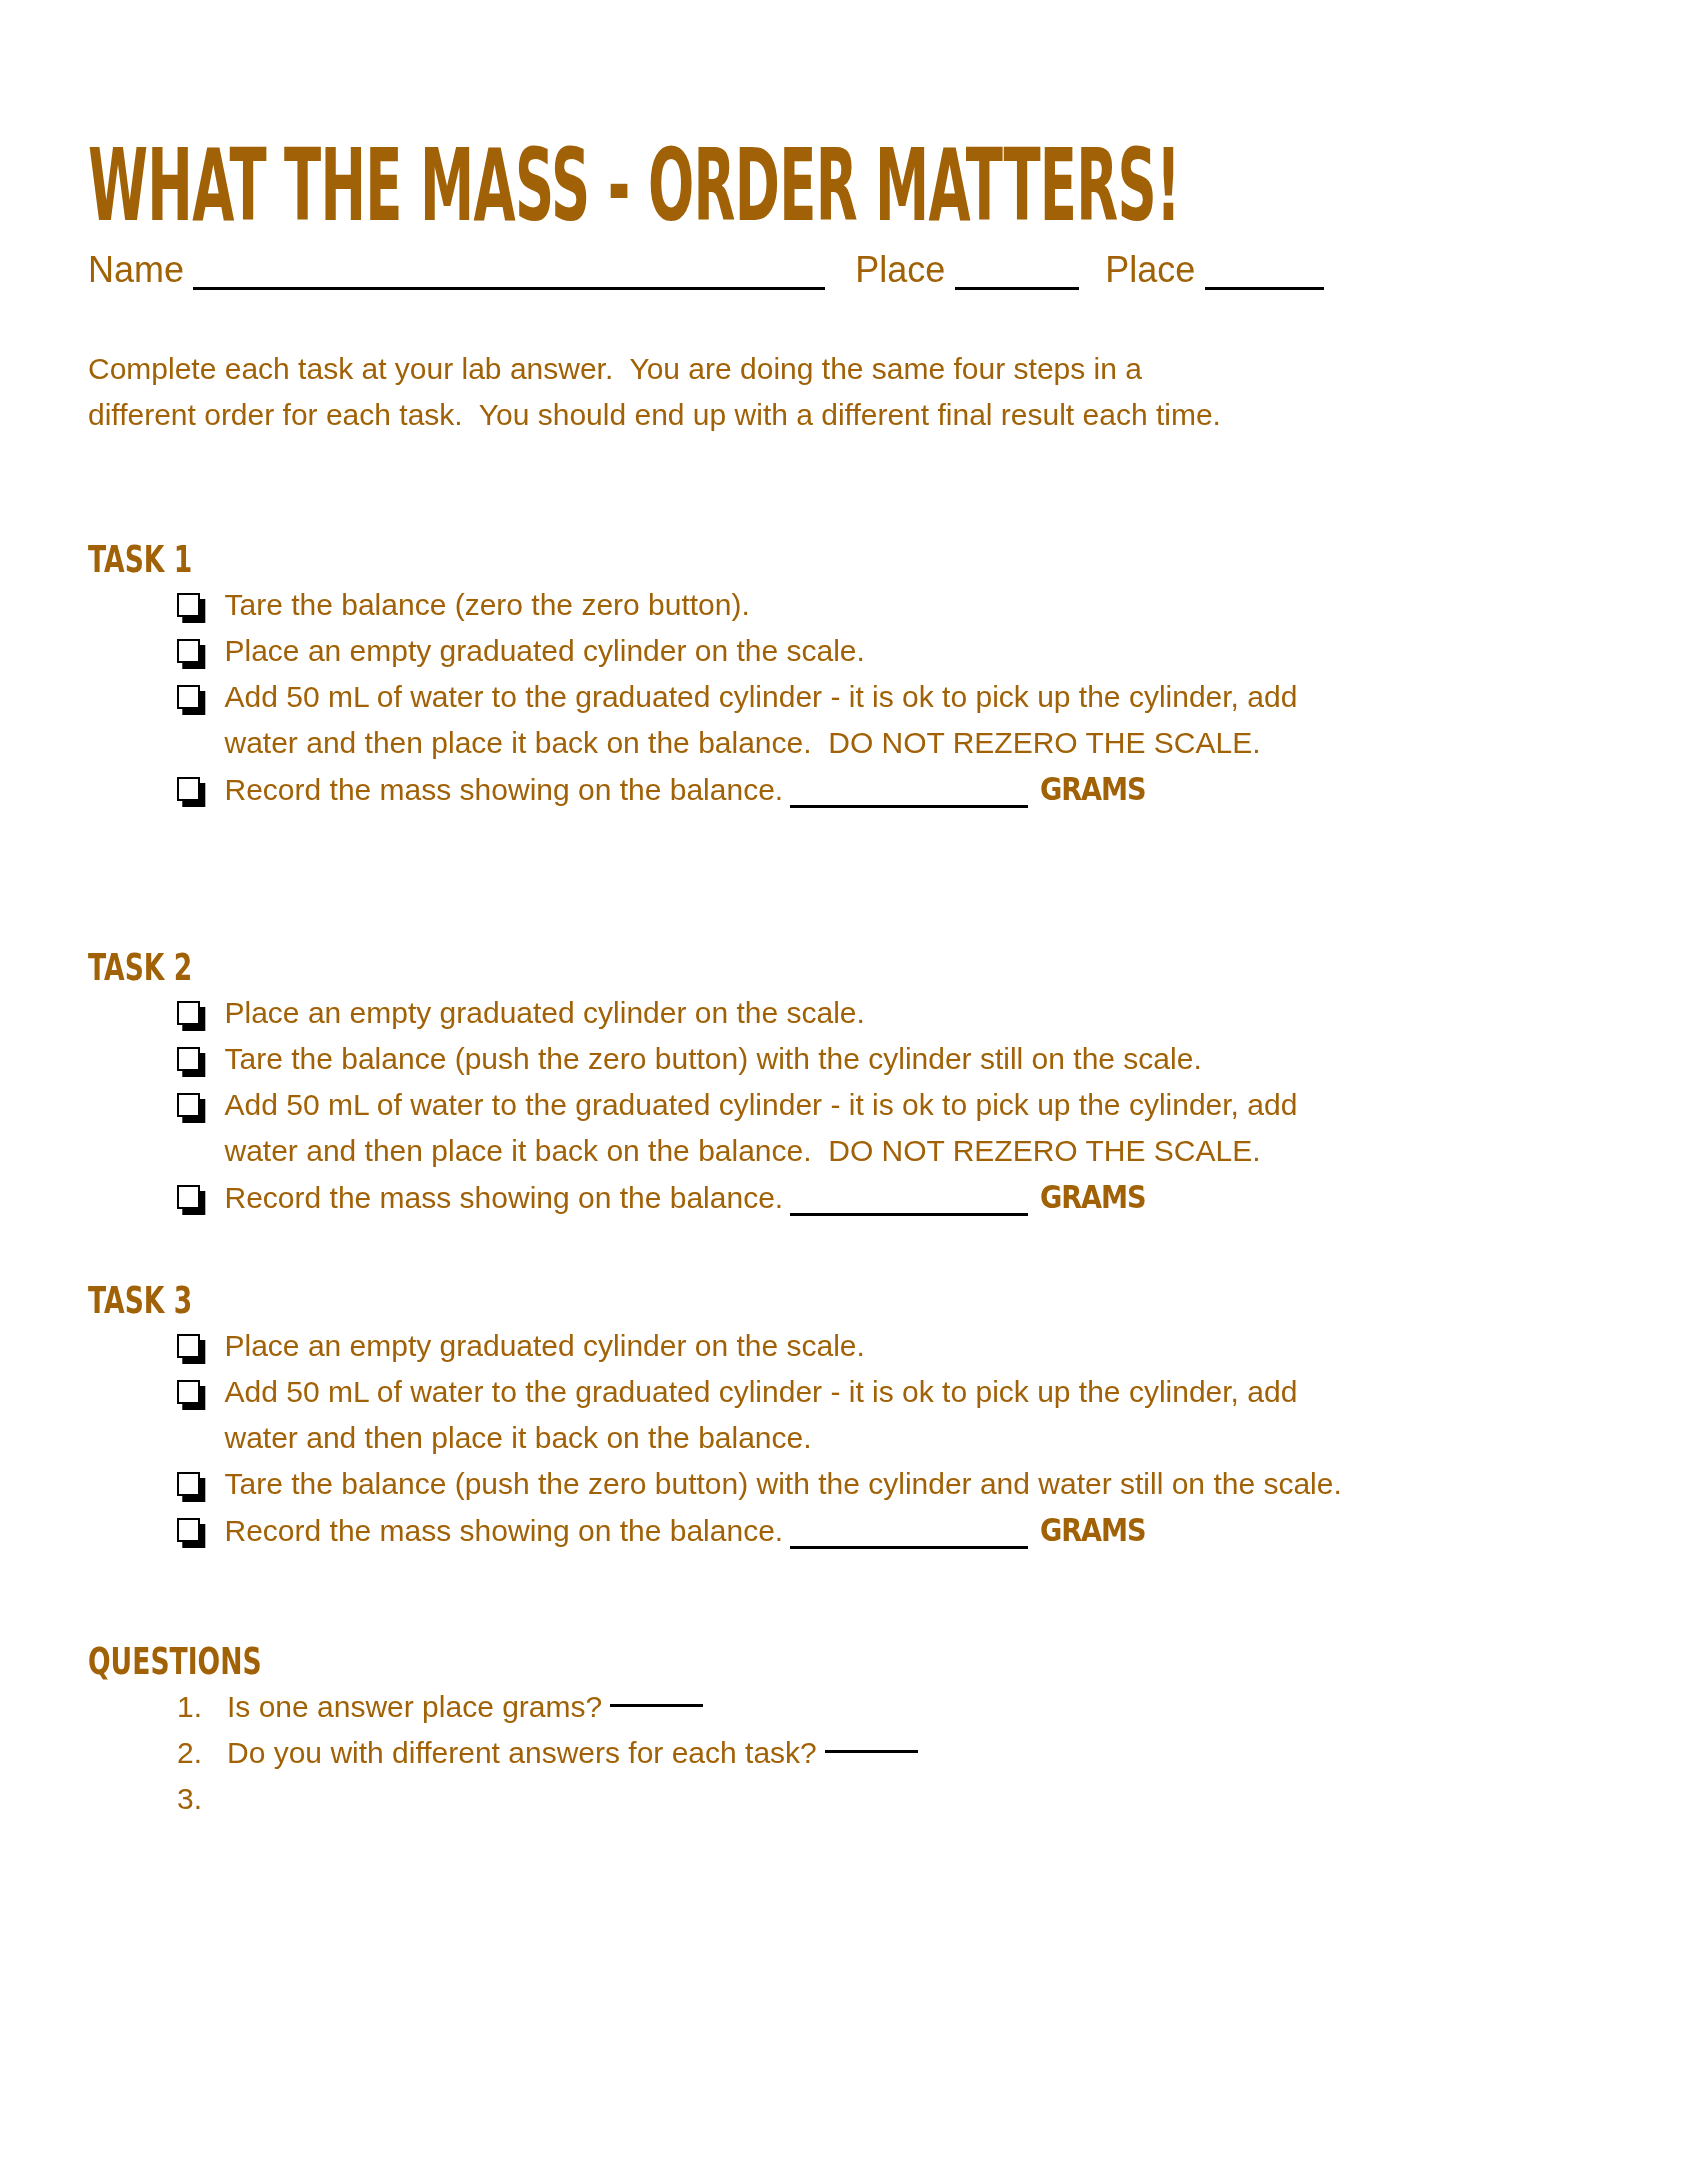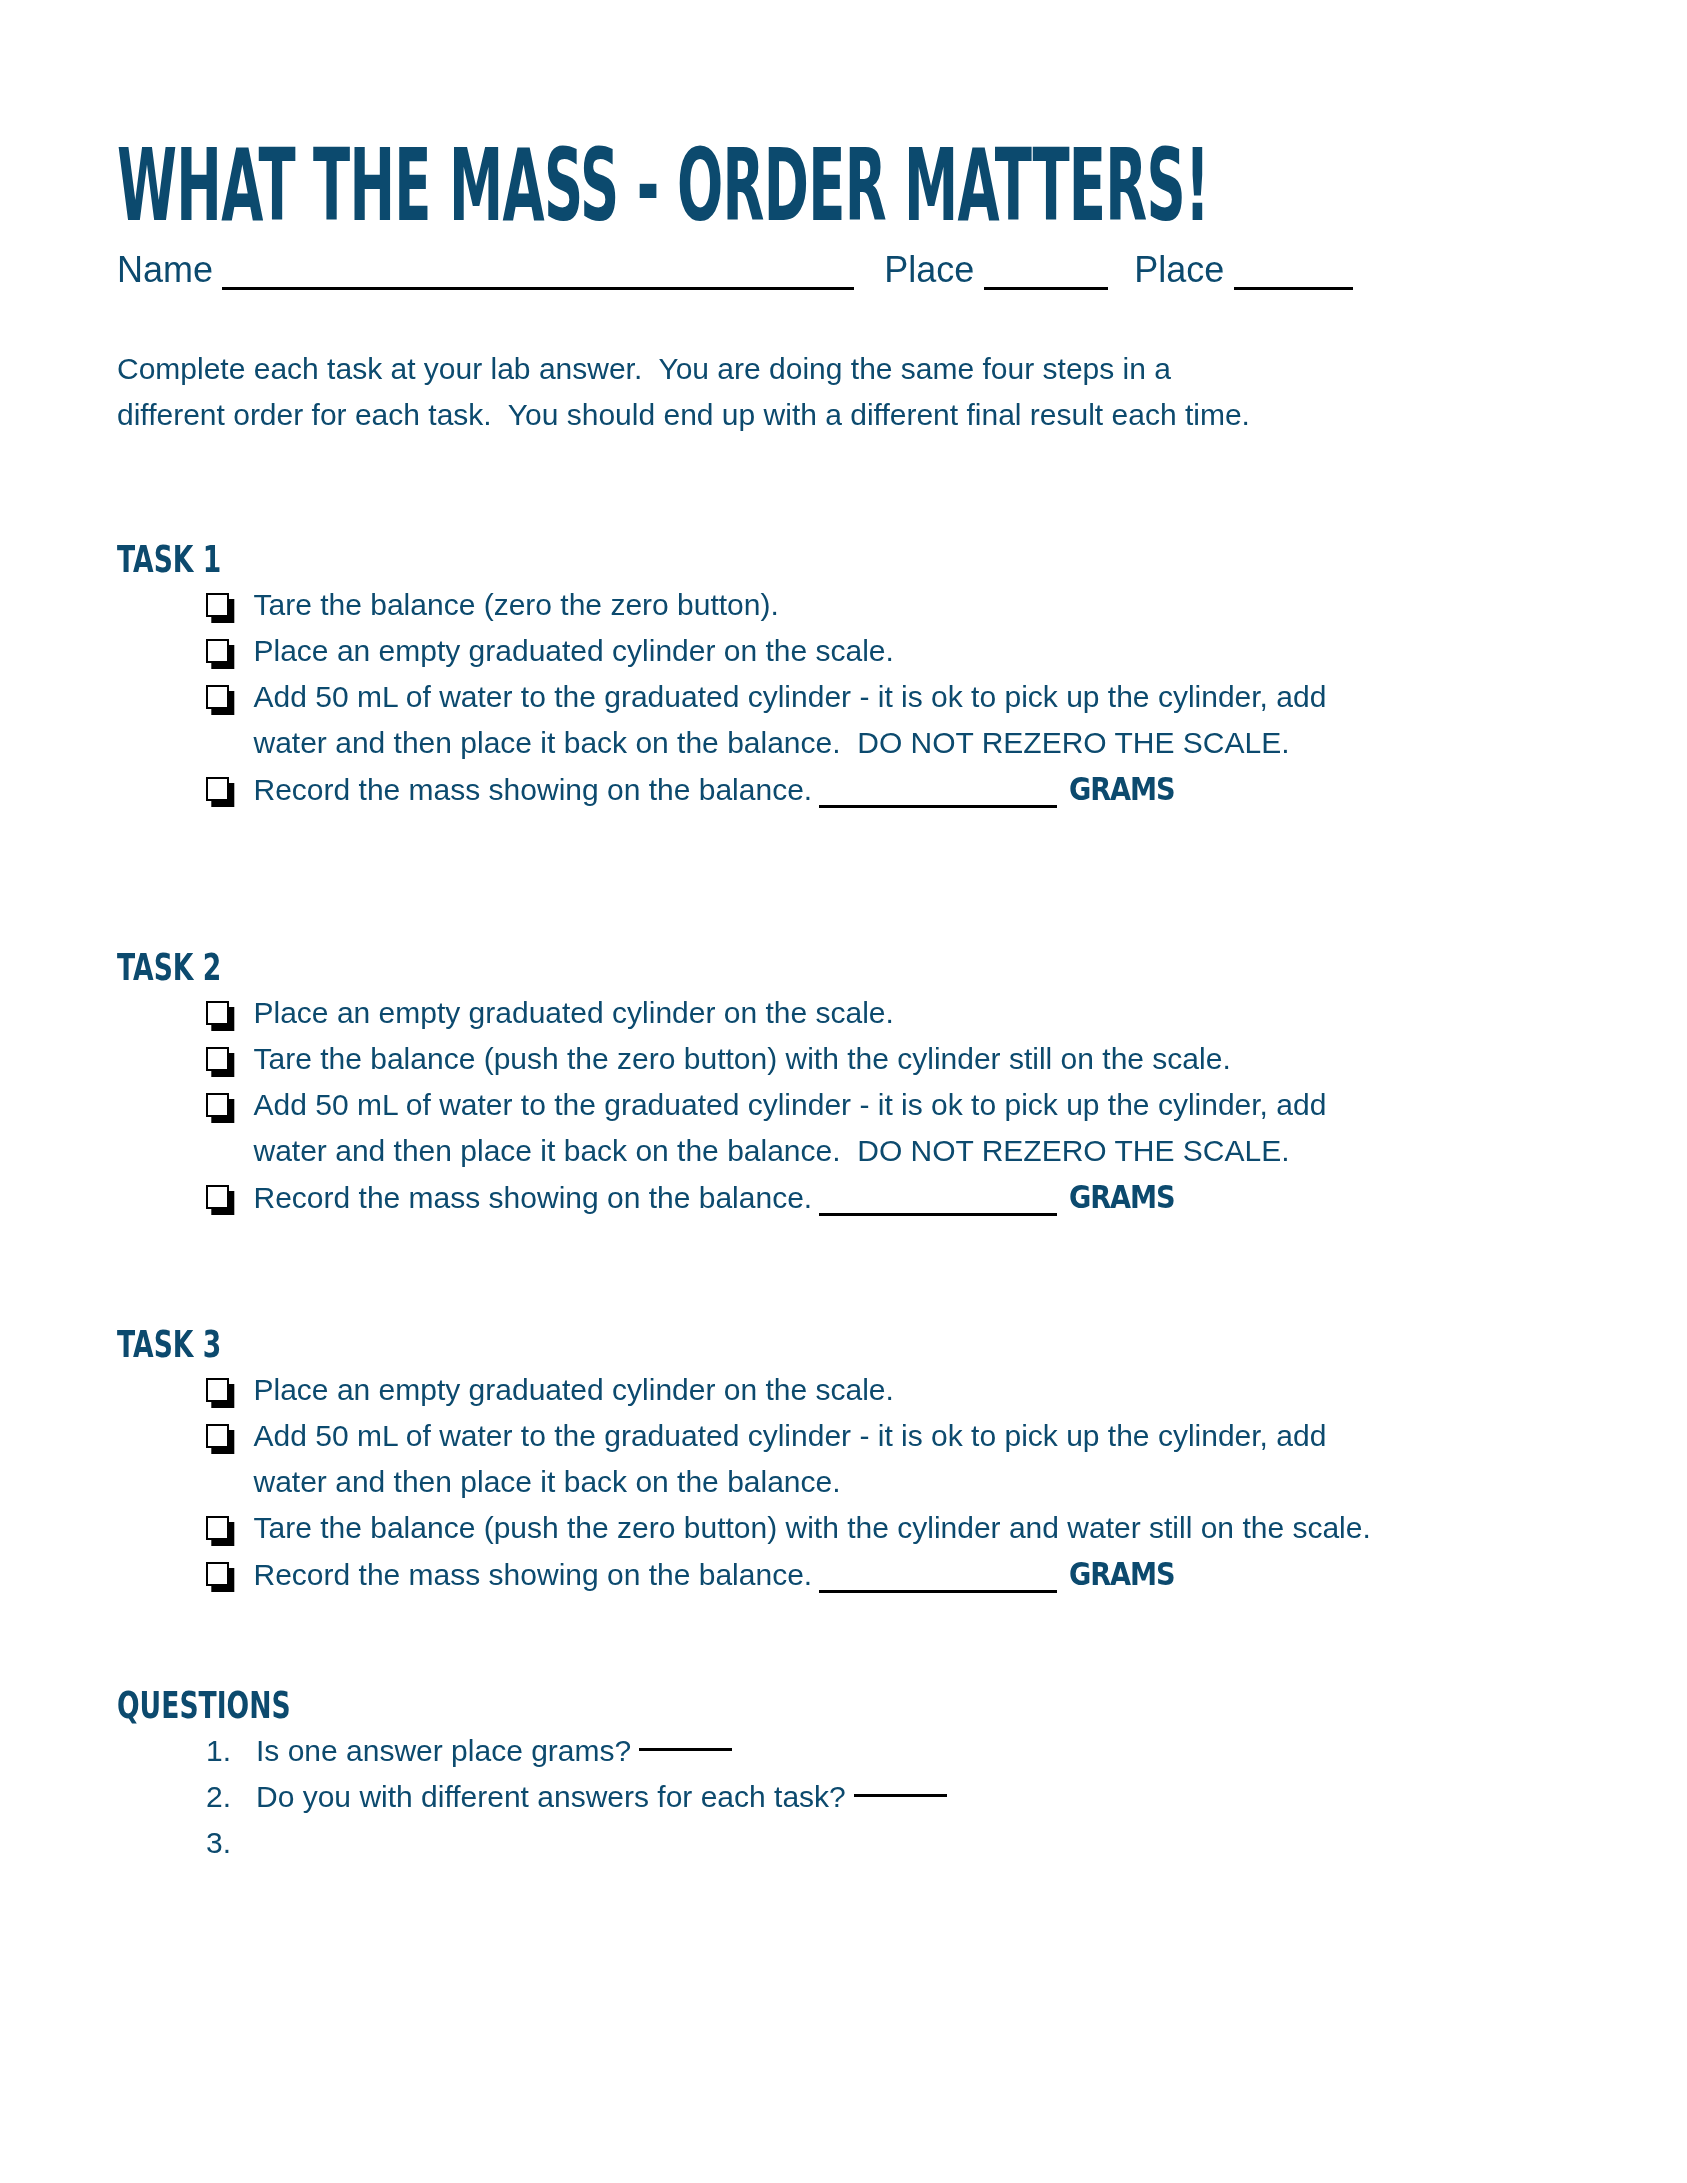--- a/index.html
+++ b/index.html
@@ -1,25 +1,25 @@
 <!DOCTYPE html>
 <html style="font-size:10.6px"><head>
 <meta charset="utf-8">
 <style>
   html, body { margin: 0; padding: 0; background: #ffffff; }
   .page {
     position: relative;
     width: 1687px;
     height: 2183px;
     background: #ffffff;
-    color: #0c4a6e;
+    color: #a16207;
     font-family: "Liberation Sans", sans-serif;
     font-size: 30px;
     box-sizing: border-box;
-    padding: 136px 0 0 117px;
+    padding: 136px 0 0 88px;
     overflow: hidden;
   }
   .content { width: 1277px; }
 
   
   .comic {
     font-family: "DejaVu Sans", sans-serif;
     font-weight: 800;
     white-space: nowrap;
   }
@@ -54,21 +54,21 @@
   .date-blank   { width: 124px;  margin-left: 9.3px; }
   .period-blank { width: 119px;  margin-left: 9.3px; }
   .date-label   { margin-left: 30px; }
   .period-label { margin-left: 26.5px; }
 
   .intro { margin-top: 53px; line-height: 46px; }
   .intro-line { white-space: pre; }
 
   .task { margin-top: 98px; }
   .task-2 { margin-top: 131px; }
-  .task-3 { margin-top: 100px; }
+  .task-3 { margin-top: 56px; }
   .questions-section { margin-top: 84px; }
 
   .check-item {
     display: flex;
     align-items: flex-start;
     line-height: 46px;
     margin-left: 89px;
   }
   .checkbox {
     flex: none;

